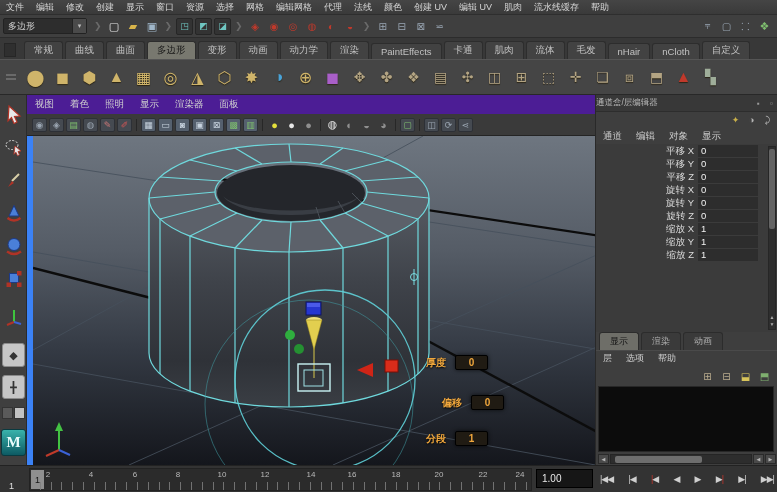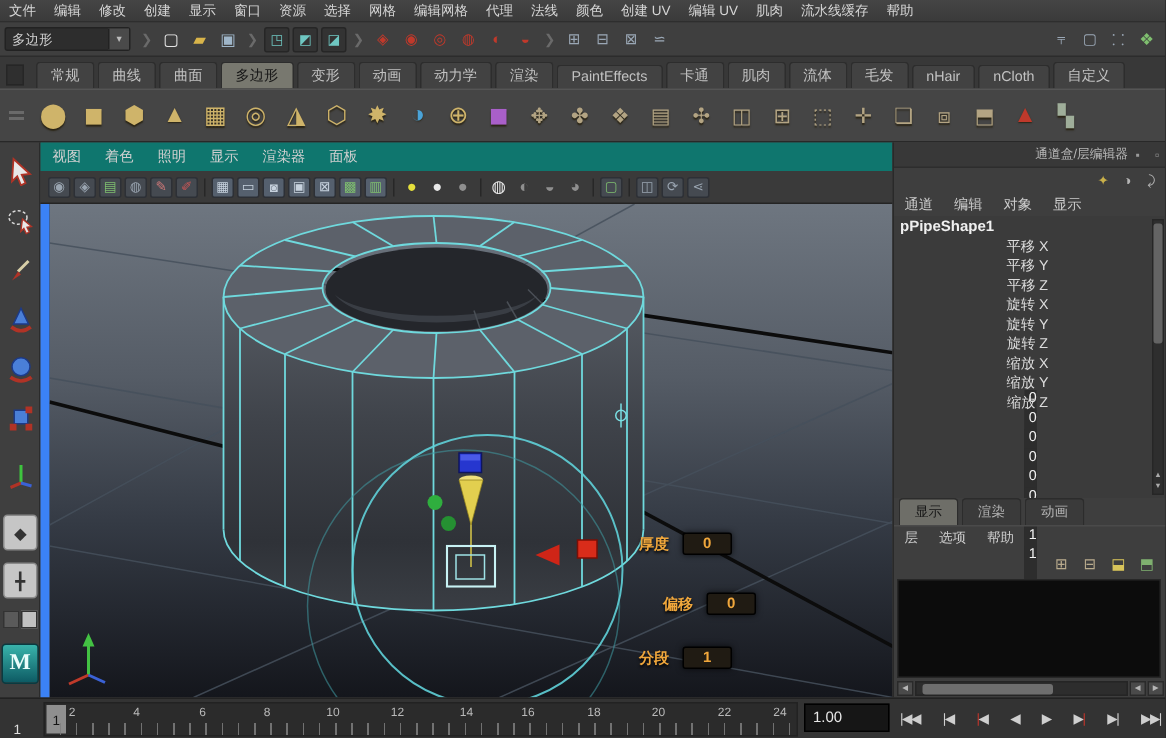--- a/index.html
+++ b/index.html
@@ -63,21 +63,21 @@
     color:#333; font-size:11px; }
   .minirow { position:absolute; left:2px; width:23px; height:12px; display:flex; gap:1px; }
   .minirow i { flex:1; background:#5a5a5a; border:1px solid #333; }
   .minirow i.lit { background:#c2c2c2; }
   .mayalogo { position:absolute; left:1px; width:25px; height:27px; border-radius:3px;
     background:linear-gradient(#39b3ab,#0d5a63); border:1px solid #0a3a40;
     color:#eafcfb; font-size:15px; font-weight:bold; font-family:"Liberation Serif",serif;
     display:flex; align-items:center; justify-content:center; }
   
   .viewport { position:absolute; left:27px; top:0; width:568px; height:370px; background:#3b3b3b; }
-  .vpmenus { height:19px; display:flex; align-items:center; font-size:9.5px; color:#d0d0d0; background:#0f766e; }
+  .vpmenus { height:19px; display:flex; align-items:center; font-size:9.5px; color:#d0d0d0; background:#4c1d95; }
   .vpmenus .m { padding:0 8px; }
   .vptools { height:22px; display:flex; align-items:center; background:#3a3a3a;
     border-bottom:1px solid #242424; padding-left:4px; }
   .vti { width:15px; height:14px; margin:0 1px; border-radius:2px; display:flex;
     align-items:center; justify-content:center; font-size:9px; color:#9aa5b1; background:#454a51; border:1px solid #2d3036; }
   .vti.frame { background:#55606e; color:#c7d2de; }
   .vti.green { color:#7fbf6f; }
   .vti.plain { background:none; border:none; font-size:11px; }
   .vti.yellow { color:#e5e03c; }
   .vti.white { color:#e8e8e8; }
@@ -89,33 +89,33 @@
   .hudrow { position:absolute; display:flex; align-items:center; gap:9px; }
   .hudlabel { font-size:10px; font-weight:bold; color:#f0a73c; text-shadow:0 1px 2px #000; }
   .hudval { width:33px; height:15px; background:#201b13; border:1px solid #000; border-radius:2px;
     color:#f0a73c; font-size:10px; font-weight:bold; display:flex; align-items:center; justify-content:center;
     box-shadow:0 0 4px rgba(0,0,0,.7); }
   
   .rightpanel { position:absolute; left:595px; top:0; width:182px; height:370px;
     background:#3e3e3e; border-left:1px solid #292929; }
   .rp-header { position:absolute; left:0; top:0; width:182px; height:17px; background:#383838;
     border-bottom:1px solid #2d2d2d; display:flex; align-items:center; }
-  .rp-title { flex:1; text-align:right; font-size:8.5px; color:#b8b8b8; }
+  .rp-title { flex:1; text-align:left; font-size:8.5px; color:#b8b8b8; }
   .rp-hicon { width:13px; height:12px; font-size:8px; color:#9a9a9a; display:flex; align-items:center; justify-content:center; }
   .rp-iconrow { position:absolute; left:0; top:17px; width:182px; height:16px; display:flex;
     justify-content:flex-end; align-items:center; padding-right:4px; gap:3px; }
   .rp-iconrow .ri { width:13px; height:12px; font-size:9px; display:flex; align-items:center; justify-content:center; }
   .rp-menus { position:absolute; left:0; top:33px; width:182px; height:16px; display:flex;
     align-items:center; font-size:9.5px; color:#cccccc; }
   .rp-menus .m { padding:0 7px; }
   .cb-content { position:absolute; left:0; top:49px; width:182px; height:188px; background:#3b3b3b; padding-top:1px; }
   .cb-obj { font-size:10px; font-weight:bold; color:#f0f0f0; padding:1px 0 1px 4px; height:13px; }
   .cb-inputs { font-size:9.5px; font-weight:bold; color:#e8e8e8; padding-left:3px; height:12px; }
   .cb-node { font-size:10px; font-weight:bold; color:#fafafa; padding-left:14px; height:13px; }
-  .cb-row { display:flex; height:12px; align-items:center; margin-bottom:1px; font-size:9.5px;flex-direction:column; }
+  .cb-row { display:flex; height:12px; margin-bottom:1px; font-size:9.5px; }
   .cb-label { flex:0 0 102px; text-align:right; color:#dcdcdc; padding-right:4px; white-space:nowrap; }
   .cb-value { flex:0 0 60px; background:#2d2d2d; color:#f2f2f2; padding-left:3px; height:12px; line-height:12px; }
   .vscroll { position:absolute; right:1px; top:51px; width:8px; height:184px; background:#2e2e2e; border:1px solid #262626; }
   .vthumb { position:absolute; left:0; top:2px; width:6px; height:80px; background:#646464; border-radius:2px; }
   .varrows { position:absolute; left:0; bottom:1px; width:6px; font-size:5px; color:#aaa; text-align:center; line-height:7px; }
   
   .le-tabs { position:absolute; left:0; top:237px; width:182px; height:18px; display:flex;
     align-items:flex-end; padding-left:3px; background:#3e3e3e; }
   .le-tab { padding:2px 10px; margin-right:2px; font-size:9px; color:#b5b5b5; background:#3a3a3a;
     border:1px solid #2c2c2c; border-bottom:none; border-radius:3px 3px 0 0; }
@@ -480,21 +480,20 @@
         <span class="ri" style="color:#b5b5b5">◑</span>
         <span class="ri" style="color:#b5b5b5">⤸</span>
       </div>
       <div class="rp-menus">
         <span class="m">通道</span>
         <span class="m">编辑</span>
         <span class="m">对象</span>
         <span class="m">显示</span>
       </div>
       <div class="cb-content">
-        <div class="cb-obj">pPipeShape1</div>
         <div class="cb-row">
           <span class="cb-label">平移 X</span>
           <span class="cb-value">0</span>
         </div>
         <div class="cb-row">
           <span class="cb-label">平移 Y</span>
           <span class="cb-value">0</span>
         </div>
         <div class="cb-row">
           <span class="cb-label">平移 Z</span>

